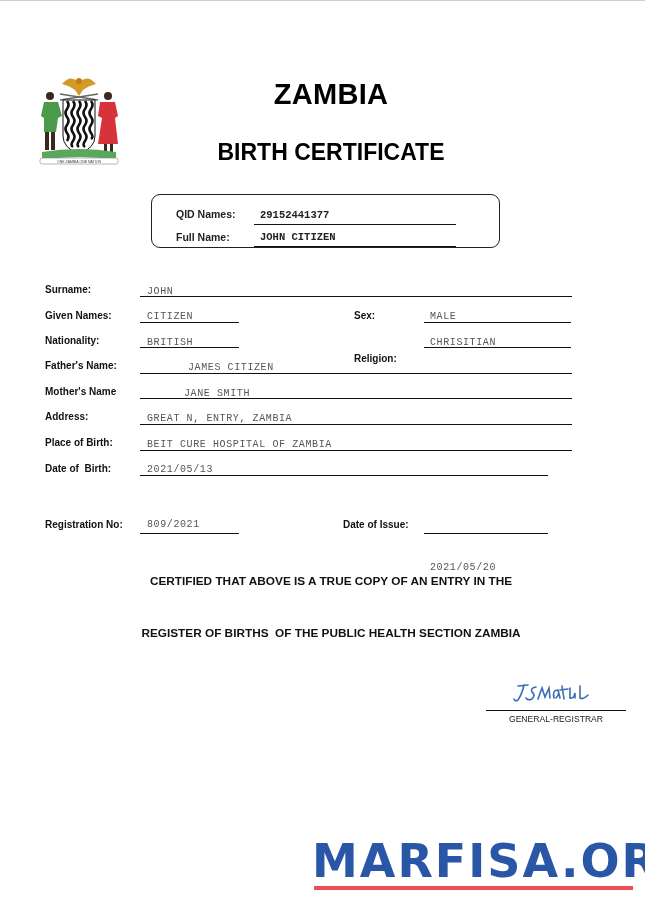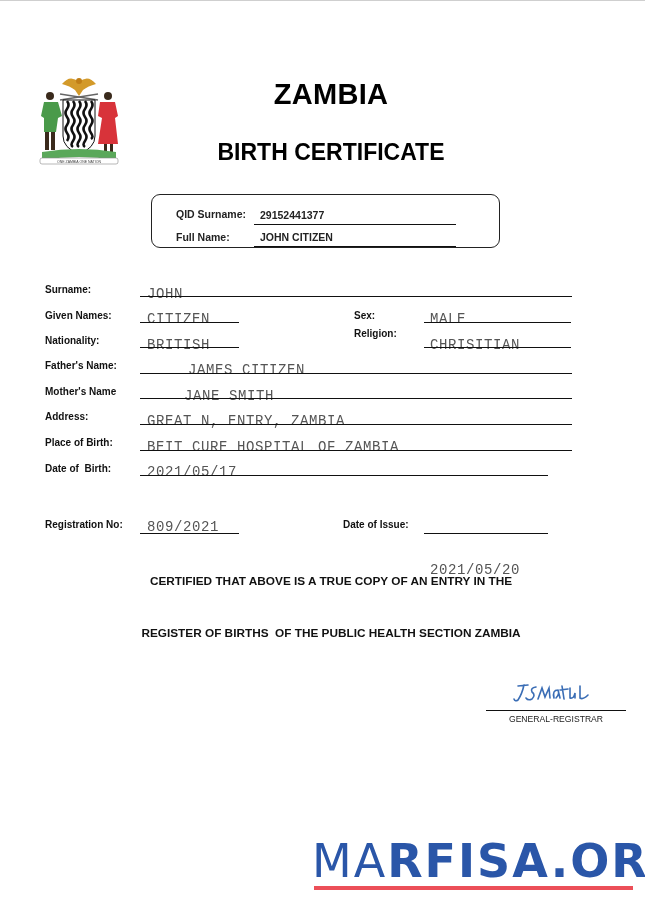--- a/index.html
+++ b/index.html
@@ -6,34 +6,34 @@
     html, body { width: 645px; height: 914px; background: #ffffff; overflow: hidden; }
     body { position: relative; font-family: "Liberation Sans", sans-serif; color: #111; }
     .top-border { position: absolute; left: 0; top: 0; width: 645px; height: 1px; background: #cfcfcf; }
     .abs { position: absolute; }
     .title-country { left: 0; width: 662px; top: 78px; text-align: center; font-size: 29px; font-weight: bold; letter-spacing: 0.3px; color: #000; }
     .title-doc { left: 0; width: 662px; top: 139px; text-align: center; font-size: 23px; font-weight: bold; color: #000; }
     .coat { left: 36px; top: 70px; width: 86px; height: 96px; }
 
     .qid-box { left: 151px; top: 194px; width: 349px; height: 54px; border: 1.3px solid #222; border-radius: 9px; }
     .qid-label { font-size: 10.5px; font-weight: bold; color: #222; }
-    .qid-value { font-family: Liberation Sans, sans-serif; font-size: 10.5px; font-weight: bold; color: #222; text-align: center; }
+    .qid-value { font-family: Liberation Mono, monospace; font-size: 10.5px; font-weight: bold; color: #222; text-align: center; }
     .qid-line { height: 1.4px; background: #111; }
 
     .lbl { font-size: 10px; font-weight: bold; color: #111; }
-    .val { font-family: "Liberation Mono", monospace; font-size: 14px; color: #555; letter-spacing: 0.6px; }
+    .val { font-family: "Liberation Mono", monospace; font-size: 10px; color: #555; letter-spacing: 0.6px; }
     .uline { height: 1.3px; background: #111; }
 
     .cert { left: 0; width: 662px; text-align: center; font-size: 11.8px; font-weight: bold; color: #111; }
     .sig-line { left: 486px; top: 710px; width: 140px; height: 1.3px; background: #111; }
     .sig-label { left: 486px; width: 140px; top: 714px; text-align: center; font-size: 8.6px; color: #222; }
     .signature { left: 512px; top: 678px; width: 82px; height: 28px; }
 
     .brand { left: 312px; top: 838px; font-size: 46px; color: #2a56a8; letter-spacing: 2px; line-height: 1; font-family: "DejaVu Sans", sans-serif; }
-    .brand .thin { font-weight: normal; margin-top: 24px; }
+    .brand .thin { font-weight: bold; margin-top: 24px; }
     .brand .bold { font-weight: bold; }
     .brand-underline { left: 314px; top: 886px; width: 319px; height: 4px; background: #ec4f58; }
   </style>
 </head>
 <body>
 
 <div class="top-border"></div>
 
 <svg class="abs coat" viewBox="0 0 86 96">
 
@@ -64,63 +64,63 @@
 
   <path d="M6 82 Q43 76 80 82 L80 90 Q43 84 6 90 Z" fill="#5aa85a"></path>
   <rect x="4" y="88" width="78" height="6" rx="2" fill="#fff" stroke="#888" stroke-width="0.6"></rect>
   <text x="43" y="93" font-size="3.5" text-anchor="middle" fill="#444" font-family="Liberation Sans, sans-serif">ONE ZAMBIA ONE NATION</text>
 </svg>
 
 <div class="abs title-country">ZAMBIA</div>
 <div class="abs title-doc">BIRTH CERTIFICATE</div>
 
 <div class="abs qid-box"></div>
-<div class="abs qid-label" style="left:176px; top:208px;">QID Surname:</div>
+<div class="abs qid-label" style="left:176px; top:208px;">QID Names:</div>
 <div class="abs qid-value" style="left:260px; top:209px;">29152441377</div>
 <div class="abs qid-line" style="left:254px; top:224px; width:202px;"></div>
 <div class="abs qid-label" style="left:176px; top:231px;">Full Name:</div>
 <div class="abs qid-value" style="left:260px; top:231px;">JOHN CITIZEN</div>
 <div class="abs qid-line" style="left:254px; top:246px; width:202px;"></div>
 
 <div class="abs lbl" style="left:45px; top:284px;">Surname:</div>
 <div class="abs val" style="left:147px; top:286px;">JOHN</div>
 <div class="abs uline" style="left:140px; top:296px; width:432px;"></div>
 
 <div class="abs lbl" style="left:45px; top:310px;">Given Names:</div>
 <div class="abs val" style="left:147px; top:311px;">CITIZEN</div>
 <div class="abs uline" style="left:140px; top:322px; width:99px;"></div>
 <div class="abs lbl" style="left:354px; top:310px;text-align:right;">Sex:</div>
 <div class="abs val" style="left:430px; top:311px;">MALE</div>
 <div class="abs uline" style="left:424px; top:322px; width:147px;"></div>
 
 <div class="abs lbl" style="left:45px; top:335px;">Nationality:</div>
 <div class="abs val" style="left:147px; top:337px;">BRITISH</div>
 <div class="abs uline" style="left:140px; top:347px; width:99px;"></div>
-<div class="abs lbl" style="left:354px; top:328px;text-align:center;">Religion:</div>
+<div class="abs lbl" style="left:354px; top:353px;text-align:center;">Religion:</div>
 <div class="abs val" style="left:430px; top:337px;">CHRISITIAN</div>
 <div class="abs uline" style="left:424px; top:347px; width:147px;"></div>
 
 <div class="abs lbl" style="left:45px; top:360px;">Father's Name:</div>
 <div class="abs val" style="left:147px; top:362px;margin-left:41px;">JAMES CITIZEN</div>
 <div class="abs uline" style="left:140px; top:373px; width:432px;"></div>
 
 <div class="abs lbl" style="left:45px; top:386px;">Mother's Name</div>
 <div class="abs val" style="left:147px; top:388px;margin-left:37px;">JANE SMITH</div>
 <div class="abs uline" style="left:140px; top:398px; width:432px;"></div>
 
 <div class="abs lbl" style="left:45px; top:411px;">Address:</div>
 <div class="abs val" style="left:147px; top:413px;">GREAT N, ENTRY, ZAMBIA</div>
 <div class="abs uline" style="left:140px; top:424px; width:432px;"></div>
 
 <div class="abs lbl" style="left:45px; top:437px;">Place of Birth:</div>
 <div class="abs val" style="left:147px; top:439px;">BEIT CURE HOSPITAL OF ZAMBIA</div>
 <div class="abs uline" style="left:140px; top:450px; width:432px;"></div>
 
 <div class="abs lbl" style="left:45px; top:463px; white-space:pre;">Date of  Birth:</div>
-<div class="abs val" style="left:147px; top:464px;">2021/05/17</div>
+<div class="abs val" style="left:147px; top:464px;">2021/05/13</div>
 <div class="abs uline" style="left:140px; top:475px; width:408px;"></div>
 
 <div class="abs lbl" style="left:45px; top:519px;">Registration No:</div>
 <div class="abs val" style="left:147px; top:519px;">809/2021</div>
 <div class="abs uline" style="left:140px; top:533px; width:99px;"></div>
 <div class="abs lbl" style="left:343px; top:519px;">Date of Issue:</div>
 <div class="abs val" style="left:430px; top:519px;margin-top:43px;">2021/05/20</div>
 <div class="abs uline" style="left:424px; top:533px; width:124px;"></div>
 
 <div class="abs cert" style="top:574px;">CERTIFIED THAT ABOVE IS A TRUE COPY OF AN ENTRY IN THE</div>

